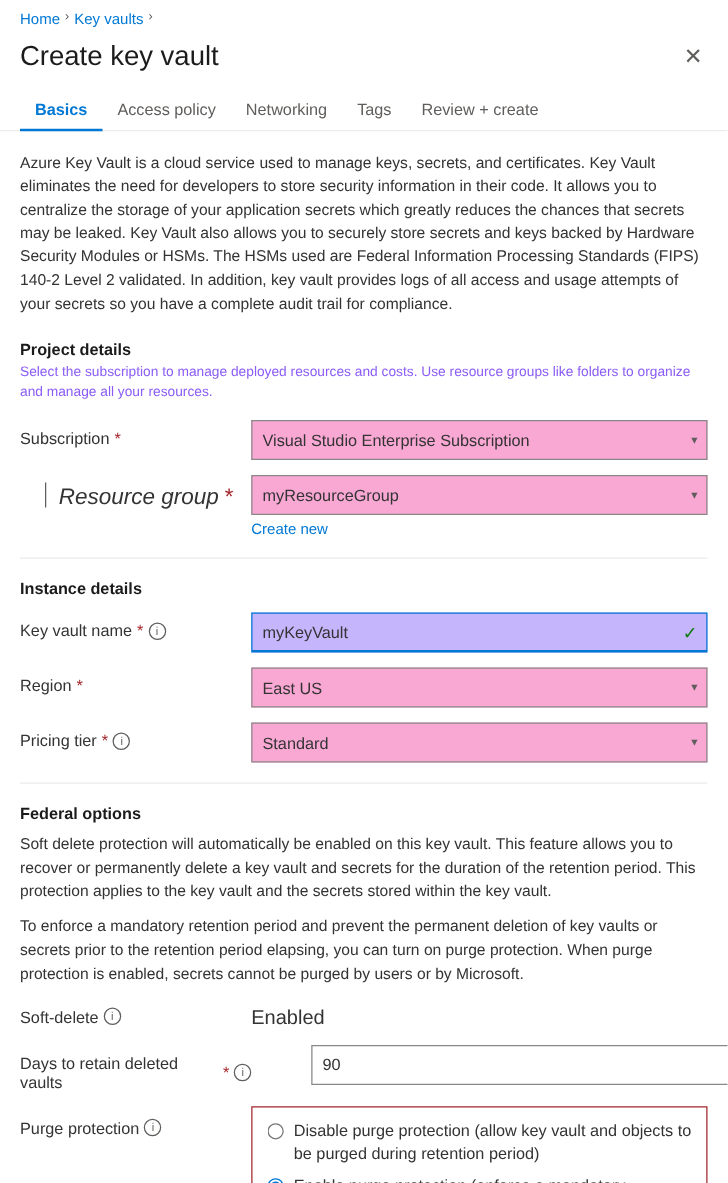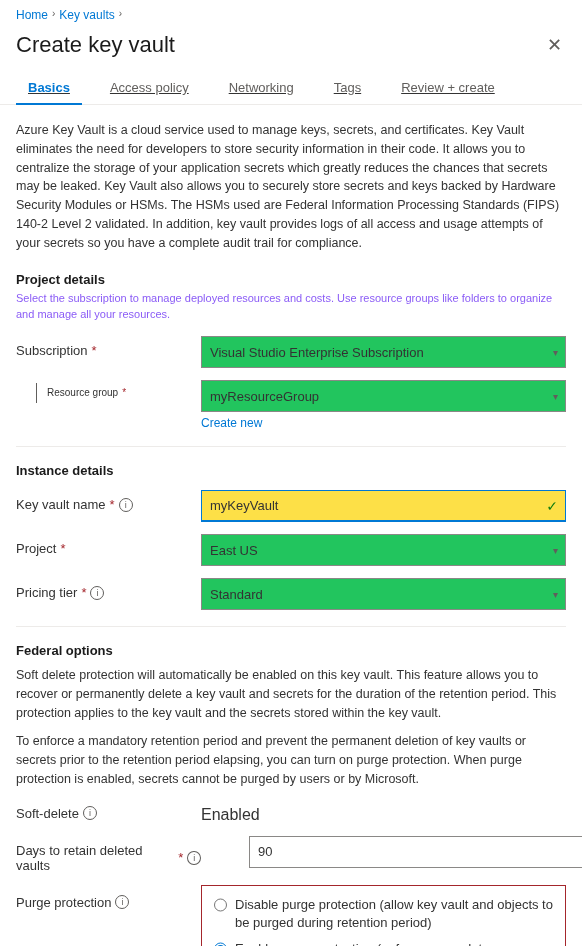--- a/index.html
+++ b/index.html
@@ -42,22 +42,21 @@
       font-size: 18px;
       color: #605e5c;
       padding: 4px;
     }
 
     .tabs {
       display: flex;
       align-items: center;
       border-bottom: 1px solid #edebe9;
       padding: 0 16px;
-      gap: 16px;
-      text-decoration: underline;
+      gap: 0;
     }
     .tab {
       padding: 8px 12px;
       cursor: pointer;
       font-size: 13px;
       color: #605e5c;
       border-bottom: 2px solid transparent;
       margin-bottom: -1px;
       white-space: nowrap;
     }
@@ -124,21 +123,21 @@
       flex: 1;
     }
 
     .input-field {
       width: 100%;
       border: 1px solid #0078d4;
       border-bottom: 2px solid #0078d4;
       padding: 5px 28px 5px 8px;
       font-size: 13px;
       color: #333;
-      background: #fde047;
+      background: #c4b5fd;
       height: 32px;
       outline: none;
       position: relative;
     }
     .input-field-wrap {
       position: relative;
       width: 100%;
     }
     .input-valid-icon {
       position: absolute;
@@ -160,25 +159,27 @@
 
     .resource-row {
       display: flex;
       align-items: flex-start;
       margin-bottom: 12px;
       padding-left: 20px;
     }
     .resource-label {
       width: 165px;
       min-width: 165px;
-      font-size: 10px;
+      font-size: 18px;
       color: #333;
       padding-top: 7px;
       display: flex;
+      align-items: center;
       gap: 4px;
+      font-style: italic;
     }
     .resource-label::before {
       content: '';
       display: inline-block;
       width: 1px;
       height: 20px;
       background: #605e5c;
       margin-right: 6px;
       margin-top: -4px;
     }
@@ -245,21 +246,21 @@
       position: relative;
       width: 100%;
     }
     .select-native {
       width: 100%;
       height: 32px;
       border: 1px solid #8a8886;
       padding: 5px 28px 5px 8px;
       font-size: 13px;
       color: #333;
-      background: #22c55e;
+      background: #f9a8d4;
       appearance: none;
       -webkit-appearance: none;
       cursor: pointer;
       outline: none;
     }
     .select-arrow {
       position: absolute;
       right: 8px;
       top: 50%;
       transform: translateY(-50%);
@@ -355,21 +356,21 @@
       <div class="form-control">
         <div class="input-field-wrap">
           <input class="input-field" type="text" value="myKeyVault" style="">
           <span class="input-valid-icon">✓</span>
         </div>
       </div>
     </div>
 
     <div class="form-row">
       <div class="form-label">
-        <span>Project</span>
+        <span>Region</span>
         <span class="required">*</span>
       </div>
       <div class="form-control">
         <div class="select-wrapper">
           <select class="select-native">
             <option>East US</option>
           </select>
           <span class="select-arrow">▾</span>
         </div>
       </div>

